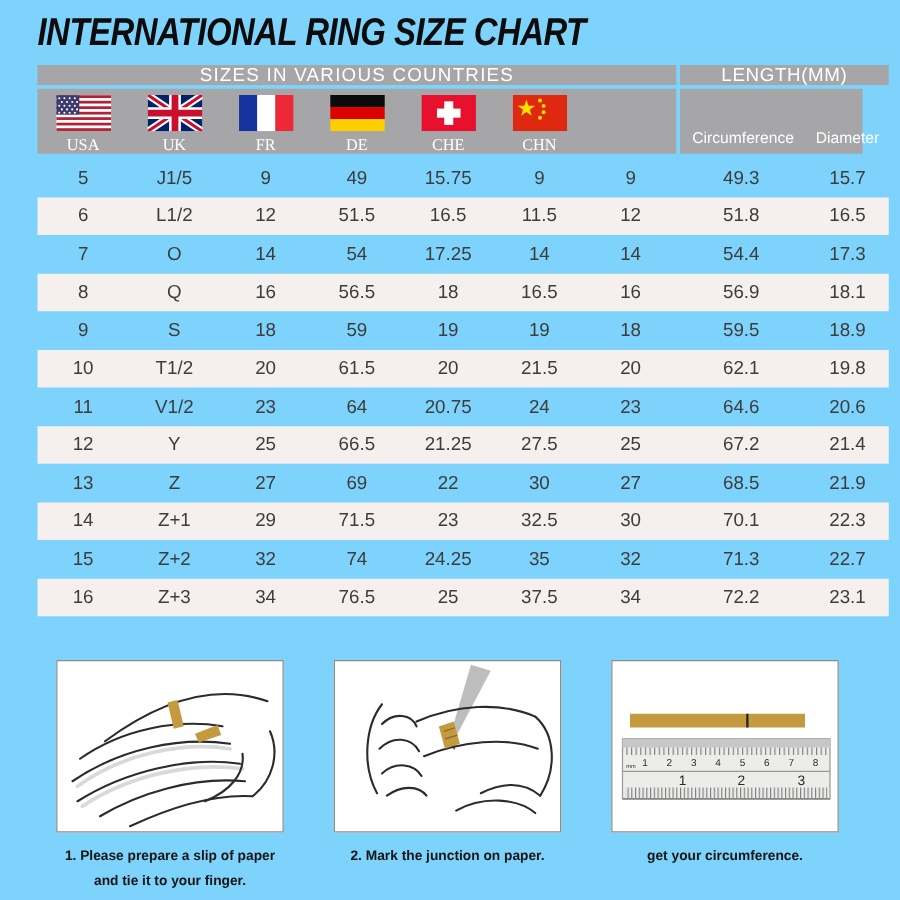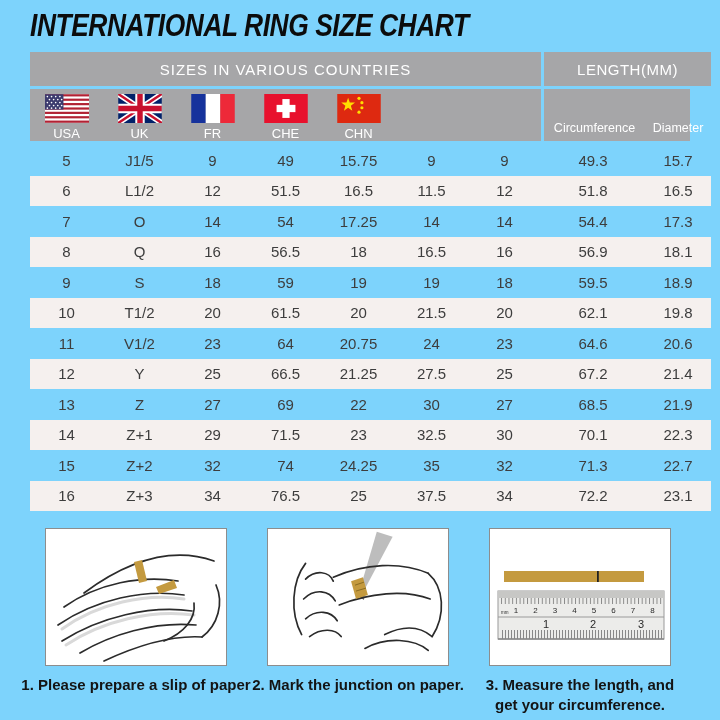--- a/index.html
+++ b/index.html
@@ -9,44 +9,44 @@
     font-family:"Liberation Sans", sans-serif; overflow:hidden;
   }
   
   .title {
     position:absolute; left:30px; top:8px; white-space:nowrap;
     font-size:31px; font-weight:bold; font-style:italic; color:#0c0c0c;
     letter-spacing:-0.5px; transform:scaleX(0.85); transform-origin:left center;
   }
   
   .table-wrap { position:absolute; left:30px; top:52px; width:681px; }
-  .head-row1 { display:flex; gap:3px; height:34px; }
+  .head-row1 { display:flex; gap:3px; height:16px; }
   .gh { background:#a6a6a8; color:#fff; display:flex; align-items:center; justify-content:center;
         font-size:15px; letter-spacing:1px; }
   .gh-left { width:511px; }
   .gh-right { width:167px; letter-spacing:0.5px; }
   .head-row2 { display:flex; gap:3px; height:52px; margin-top:3px; }
   .flags-cell { width:511px; background:#a6a6a8; display:grid; grid-template-columns:repeat(7,73px); }
-  .flag-col { display:flex; flex-direction:column; align-items:center; padding-top:5px; }
+  .flag-col { display:flex; flex-direction:column; align-items:center; padding-top:5px;font-family:Liberation Serif, serif; }
   .flag-col svg { display:block; }
   .flag-label { color:#fff; font-size:13px; margin-top:3px; }
   .len-cell { width:146px; background:#a6a6a8; display:grid; grid-template-columns:101px 66px;
               align-items:end; padding-bottom:6px; }
   .len-label { color:#fff; font-size:12.5px; text-align:center; }
   .tbody { margin-top:4px; }
   .trow { display:grid; grid-template-columns:73px 73px 73px 73px 73px 73px 73px 104px 66px;
           height:30.5px; align-items:center; }
   .trow.alt { background:#f5f0ee; }
   .tcell { text-align:center; font-size:15px; color:#3d3d3d; }
   
   .instructions { position:absolute; left:45px; top:528px; display:flex; gap:40px; }
   .figure { width:182px; }
   .fig-box { width:182px; height:138px; border:1px solid #8d8d8d; background:#fff; overflow:hidden; }
   .fig-caption { width:230px; margin:9px 0 0 -24px; text-align:center; font-weight:bold;
-                 font-size:15px; line-height:20px; color:#141414; }
+                 font-size:11px; line-height:20px; color:#141414; }
   .cmnum { font:8px "Liberation Sans", sans-serif; fill:#2a2a2a; text-anchor:middle; }
   .inchnum { font:11px "Liberation Sans", sans-serif; fill:#2a2a2a; text-anchor:middle; }
   .unitlbl { font:4.5px "Liberation Sans", sans-serif; fill:#2a2a2a; }
 </style>
 </head>
 <body>
 
 <div class="page">
 
   <h1 class="title">INTERNATIONAL RING SIZE CHART</h1>
@@ -114,20 +114,28 @@
 
         <div class="flag-col">
           <svg width="44" height="29" viewBox="0 0 60 40">
             <rect width="20" height="40" fill="#16329c"></rect>
             <rect x="20" width="20" height="40" fill="#ffffff"></rect>
             <rect x="40" width="20" height="40" fill="#ed2939"></rect>
           </svg>
           <span class="flag-label">FR</span>
         </div>
 
+        <div class="flag-col">
+          <svg width="44" height="29" viewBox="0 0 60 40">
+            <rect width="60" height="13.3" fill="#0b0b0b"></rect>
+            <rect y="13.3" width="60" height="13.3" fill="#dd0000"></rect>
+            <rect y="26.6" width="60" height="13.4" fill="#ffce00"></rect>
+          </svg>
+          <span class="flag-label">DE</span>
+        </div>
 
         <div class="flag-col">
           <svg width="44" height="29" viewBox="0 0 60 40">
             <rect width="60" height="40" fill="#e8112d"></rect>
             <rect x="25" y="7" width="10" height="26" fill="#ffffff"></rect>
             <rect x="17" y="15" width="26" height="10" fill="#ffffff"></rect>
           </svg>
           <span class="flag-label">CHE</span>
         </div>
 
@@ -306,20 +314,21 @@
             <path d="M118,112 C138,104 150,90 148,74"></path>
           </g>
           <g fill="#c49a3f">
             <polygon points="88,33 96,31 101,52 93,54"></polygon>
             <polygon points="110,58 128,51 131,59 113,65"></polygon>
           </g>
         </svg>
       </div>
       <div class="fig-caption">
         <div>1. Please prepare a slip of paper</div>
+        <div>and tie it to your finger.</div>
       </div>
     </div>
 
     <div class="figure">
       <div class="fig-box">
         <svg width="180" height="138" viewBox="0 0 182 138">
           <polygon points="110,2 126,7 99,58 91,67" fill="#bdbdbd"></polygon>
           <polygon points="91,67 99,58 97,71" fill="#6f6f6f"></polygon>
           <g fill="none" stroke="#2b2b2b" stroke-width="1.7" stroke-linecap="round">
             <path d="M38,34 C24,52 22,84 34,106"></path>
@@ -373,19 +382,18 @@
           <g id="inch-labels">
               <text x="56" y="99" class="inchnum">1</text>
               <text x="103" y="99" class="inchnum">2</text>
               <text x="151" y="99" class="inchnum">3</text>
             </g>
           <rect x="10" y="101" width="162" height="9" fill="url(#ticksB)"></rect>
           <line x1="8" y1="110" x2="174" y2="110" stroke="#8a8a8a" stroke-width="1.4"></line>
         </svg>
       </div>
       <div class="fig-caption">
-        <div>3. Measure the length, and</div>
         <div>get your circumference.</div>
       </div>
     </div>
 
   </div>
 </div>
 
 </body></html>

